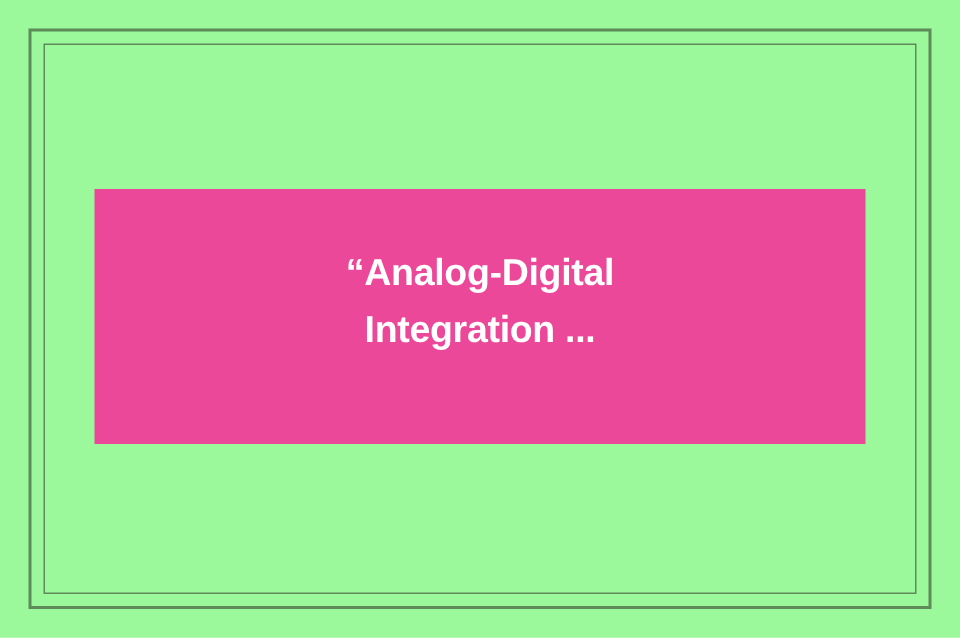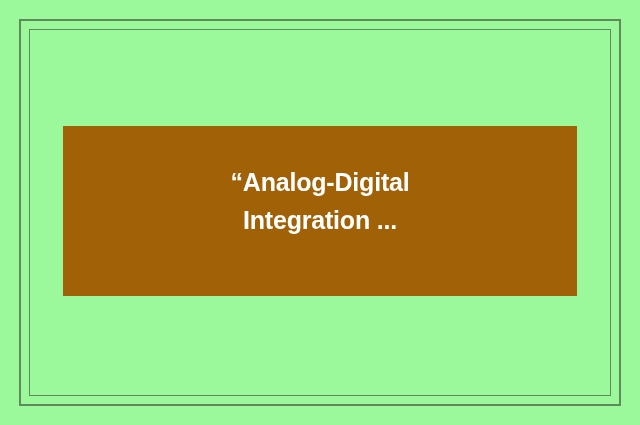--- a/index.html
+++ b/index.html
@@ -47,21 +47,21 @@
     pointer-events: none;
   }
 
   
   #quote-panel {
     position: absolute;
     left: 63px;
     top: 126px;
     width: 514px;
     height: 170px;
-    background: #a16207;
+    background: #ec4899;
     box-sizing: border-box;
     display: flex;
     flex-direction: column;
     align-items: center;
     justify-content: flex-start;
     padding-top: 37px;
   }
 
   #quote-text {
     margin: 0;

